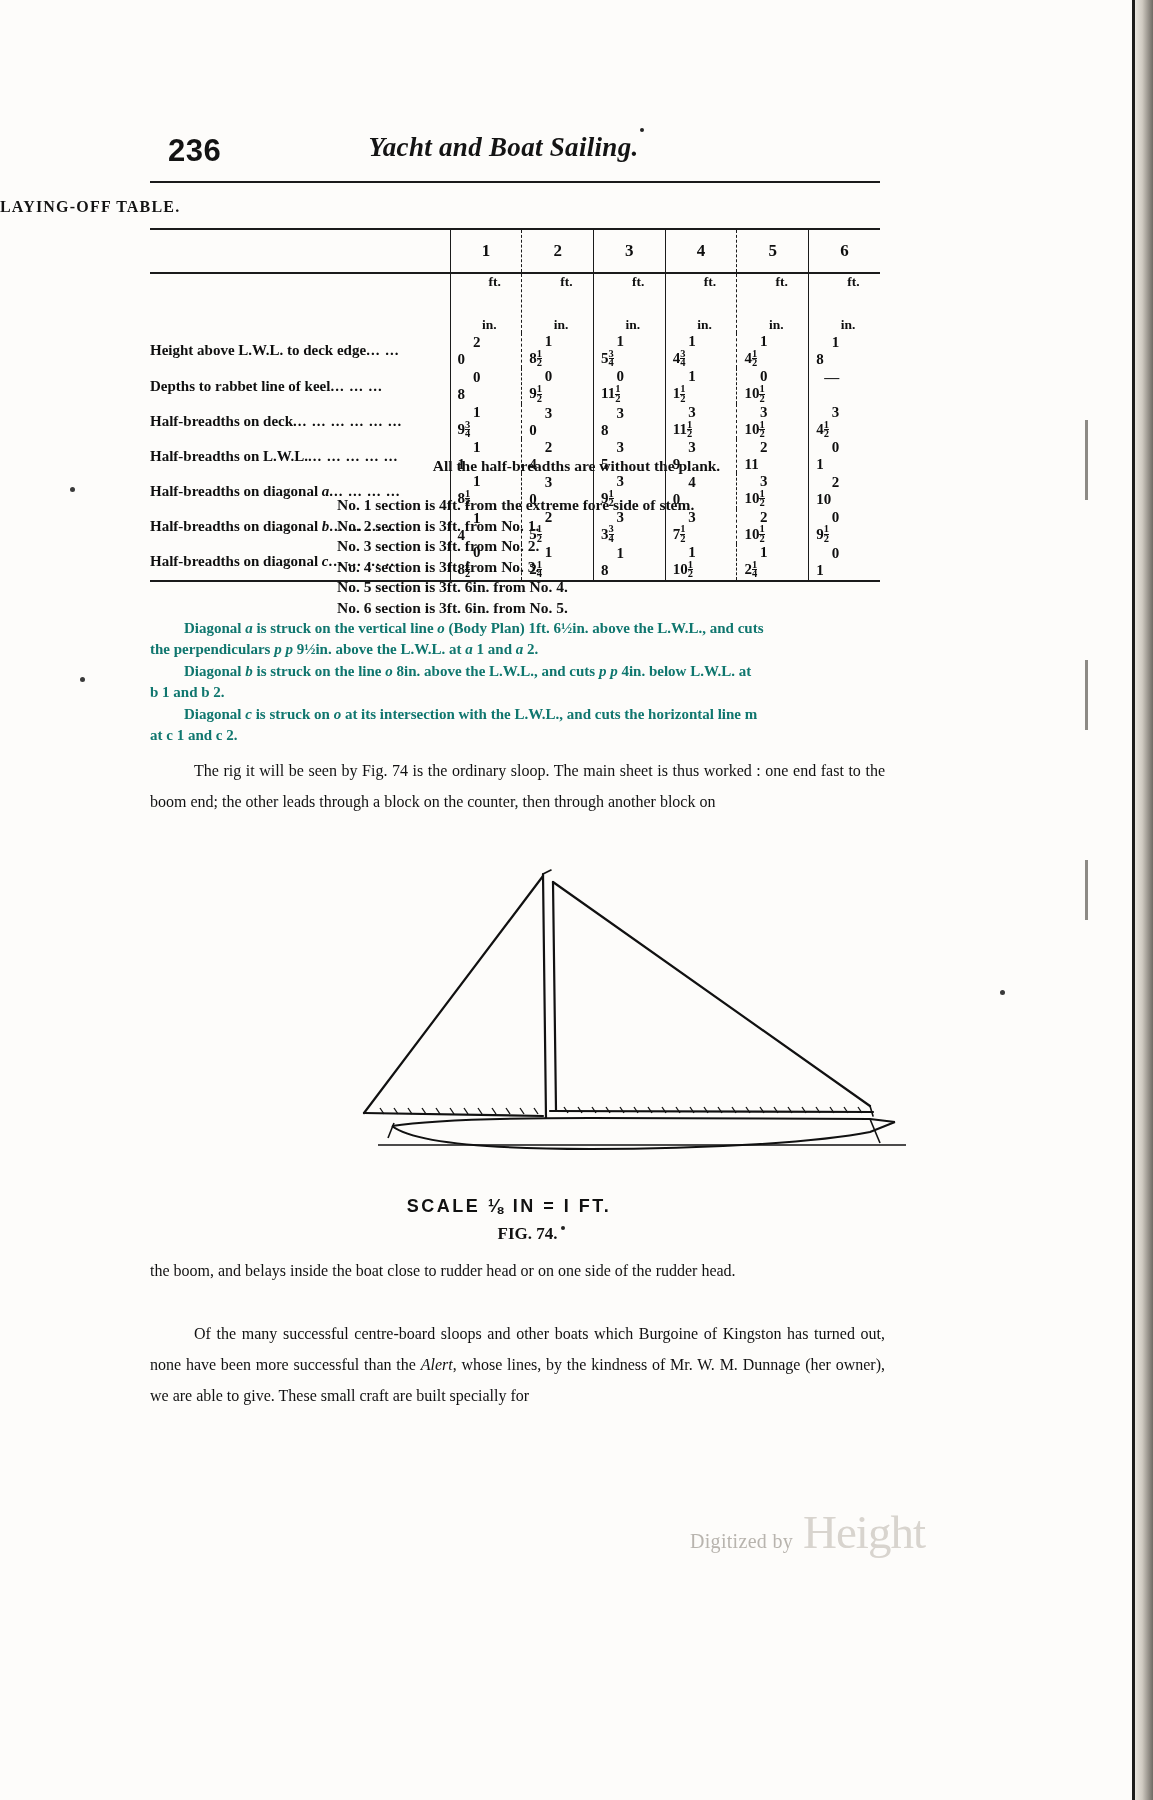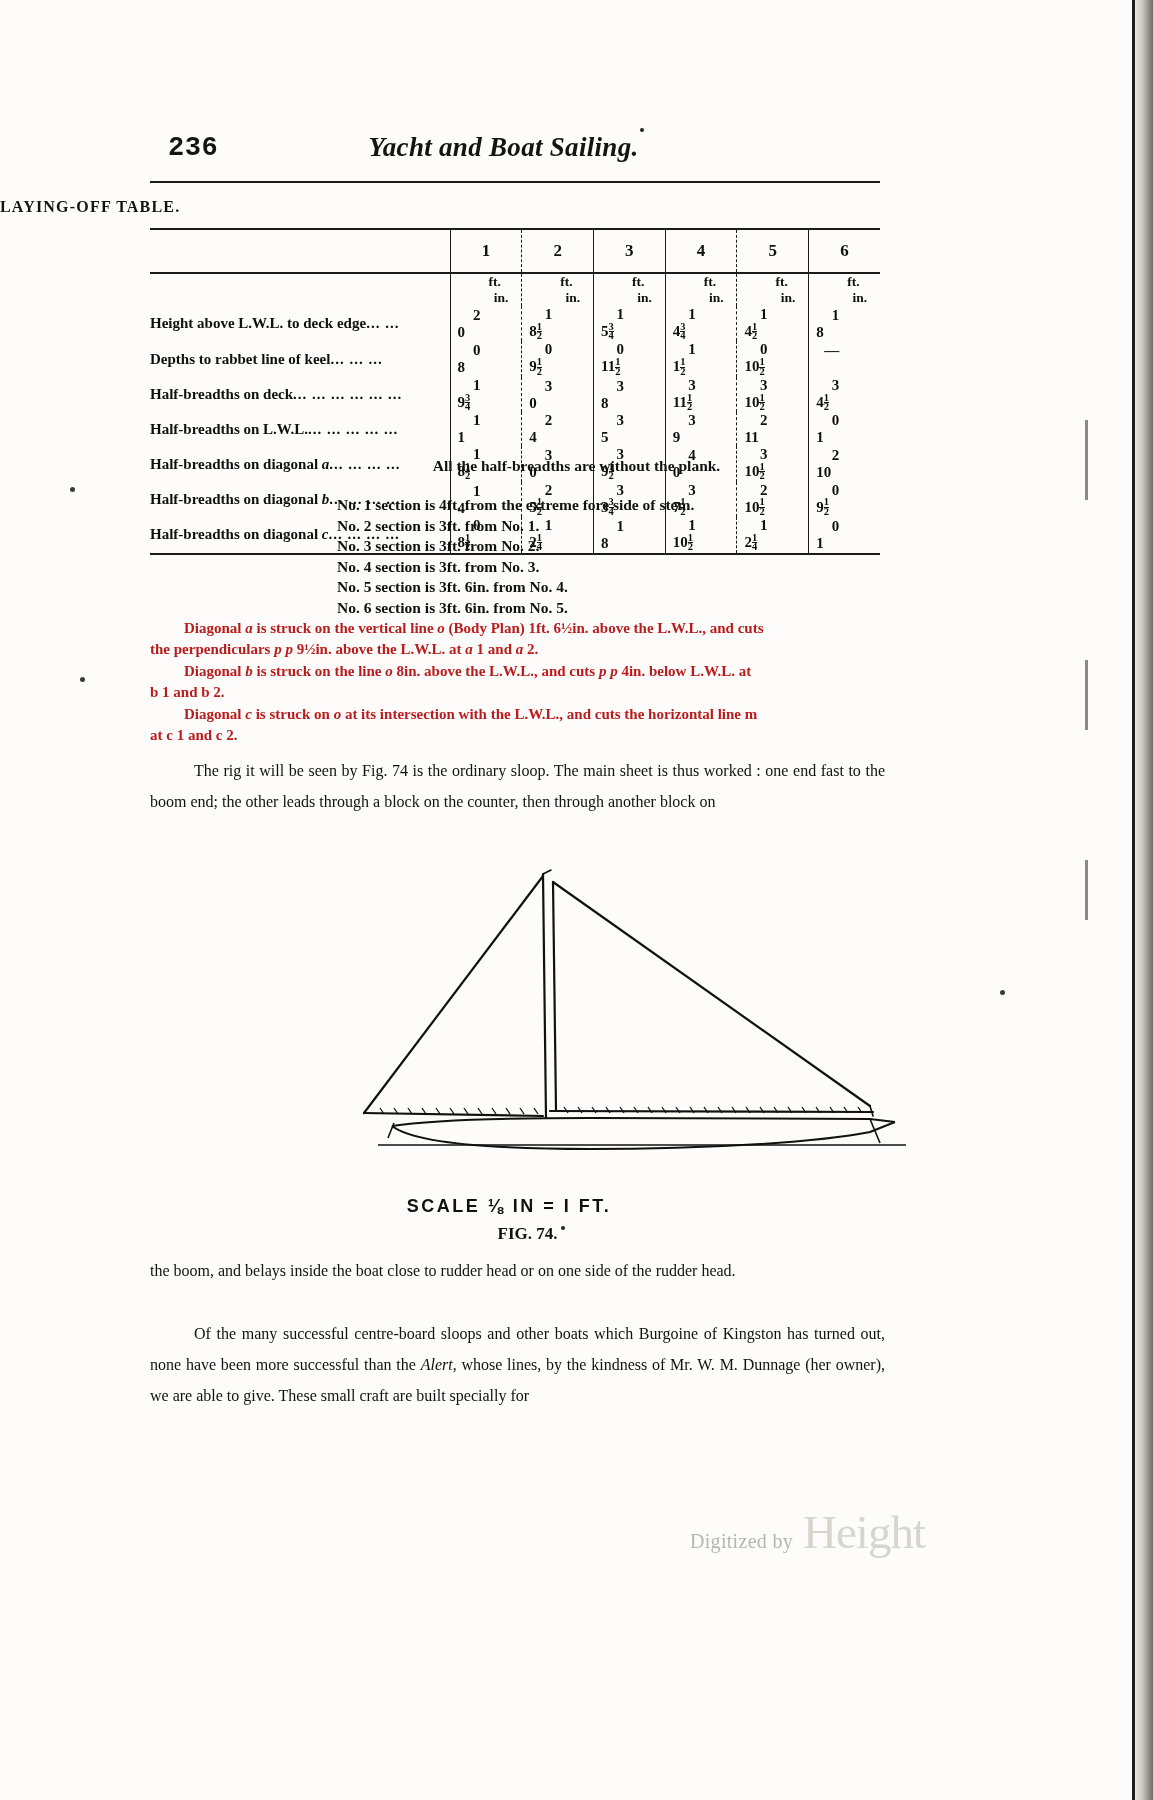--- a/index.html
+++ b/index.html
@@ -10,22 +10,22 @@
     box-sizing:border-box;
   }
   
   .gutter{position:absolute;top:0;right:0;width:18px;height:1800px;
           background:linear-gradient(90deg,#e8e5df 0%,#cfcac1 40%,#6e6a64 100%);}
   .gutter-line{position:absolute;top:0;right:18px;width:3px;height:1800px;background:#1c1c1c;}
 
   .speck{position:absolute;background:#3a3a3a;border-radius:50%;}
 
   
-  .pgnum{position:absolute;left:168px;top:133px;font-size:27px;font-weight:bold;
-         font-family:Liberation Mono, monospace;color:#141414;letter-spacing:.5px;}
+  .pgnum{position:absolute;left:168px;top:133px;font-size:31px;font-weight:bold;
+         font-family:Liberation Sans, sans-serif;color:#141414;letter-spacing:.5px;}
   .runhead{position:absolute;left:0;top:132px;width:1153px;text-align:center;
            font-style:italic;font-weight:bold;font-size:27px;color:#141414;
            font-family:"Liberation Serif",serif;letter-spacing:.3px;
            padding-right:140px;box-sizing:border-box;}
   .runhead .dot{display:inline-block;width:4px;height:4px;background:#222;border-radius:50%;
                 vertical-align:super;margin-left:2px;position:relative;top:-14px;}
   .rule-head{position:absolute;left:150px;top:181px;width:730px;height:2px;background:#1b1b1b;}
 
   
   .tbl-title{position:absolute;left:0;top:198px;width:1153px;text-align:left;
@@ -47,35 +47,35 @@
   .colcell.dashed{border-left:1.6px dashed #1b1b1b;}
 
   .unit-row td{height:21px;text-align:center;font-weight:bold;font-size:13.5px;
                vertical-align:bottom;padding-bottom:1px;}
   .data-row td{height:21.5px;font-weight:bold;font-size:15px;vertical-align:middle;}
   .rowlabel{padding-left:6px;white-space:nowrap;font-weight:bold;font-size:15px;}
   .dots{letter-spacing:1px;font-weight:bold;}
   .ft{display:inline-block;width:30px;text-align:right;}
   .in{display:inline-block;width:38px;text-align:left;padding-left:7px;}
   .unit-ft{display:inline-block;width:30px;text-align:right;}
-  .unit-in{display:inline-block;width:38px;text-align:right;padding-left:7px;}
+  .unit-in{display:inline-block;width:38px;text-align:center;padding-left:7px;margin-top:27px;}
   .frac{display:inline-block;font-size:10.5px;line-height:.8;text-align:center;
         vertical-align:middle;position:relative;top:-1px;}
   .frac .n{display:block;}
   .frac .d{display:block;border-top:1px solid #111;}
 
   .note-plank{position:absolute;left:0;top:457px;width:1153px;text-align:center;
               font-weight:bold;font-size:15.5px;color:#111;
               box-sizing:border-box;}
 
   .seclist{position:absolute;left:337px;top:495px;font-weight:bold;font-size:15.5px;
            color:#111;line-height:20.5px;}
 
   .para-blk{position:absolute;left:150px;width:730px;font-weight:bold;font-size:15px;
-            color:#b91c1c;line-height:21px;text-align:justify;}
+            color:#0f766e;line-height:21px;text-align:justify;}
   .para-blk .ind{display:inline-block;width:34px;}
   i{font-style:italic;}
 
   
   .body-para{position:absolute;left:150px;width:735px;font-size:16px;color:#111;
              line-height:31px;text-align:justify;font-family:"Liberation Serif",serif;}
   .body-para p{margin:0;text-indent:44px;}
   .body-para.noind p{text-indent:0;}
 
   

